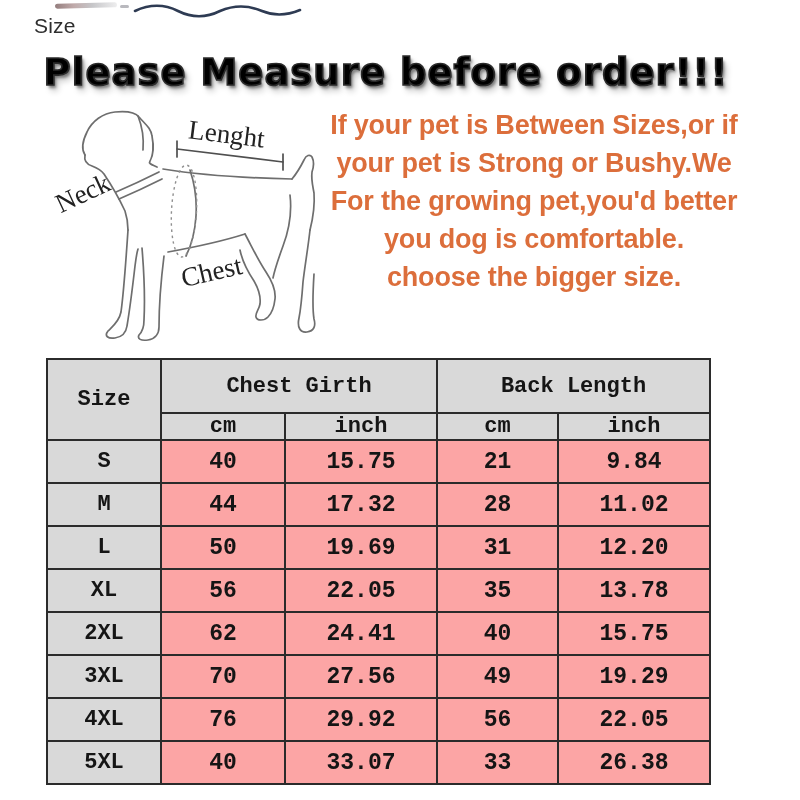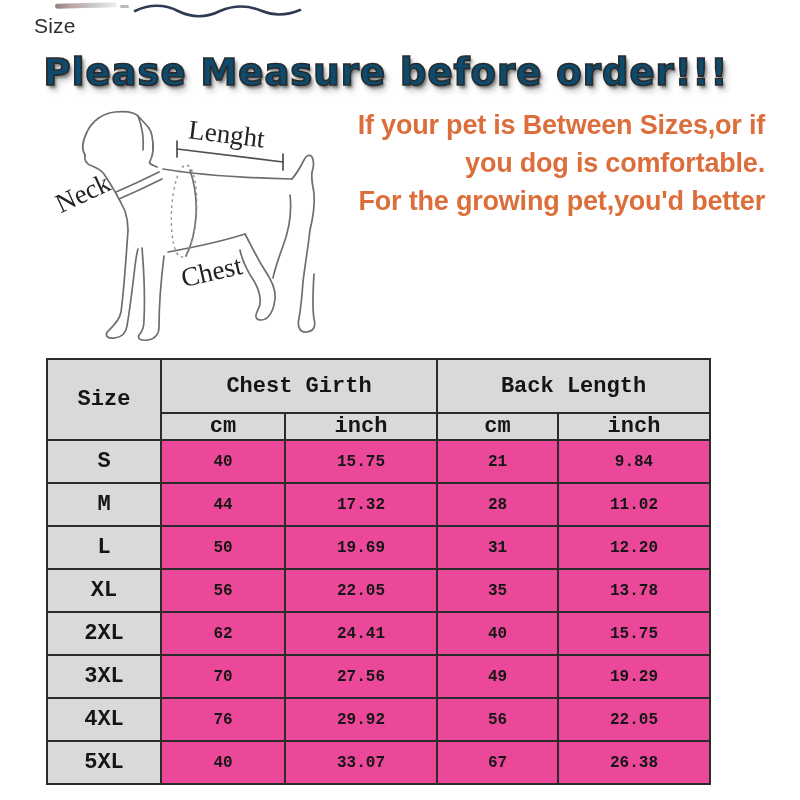--- a/index.html
+++ b/index.html
@@ -24,28 +24,28 @@
   }
   .smudge-dot{
     position:absolute;left:120px;top:5px;width:9px;height:3px;border-radius:2px;
     background:rgba(100,100,110,.45);
   }
   .wave-svg{position:absolute;left:132px;top:1px;}
 
   .banner-title{
     position:absolute;left:0;top:51px;width:772px;text-align:center;
     font-family:"DejaVu Sans",sans-serif;font-weight:bold;font-size:37px;
-    color:#0c4a6e;letter-spacing:1px;
+    color:#000000;letter-spacing:1px;
     -webkit-text-stroke:1.7px #2b2b2b;
     text-shadow:2px 3px 3px rgba(0,0,0,.45), 4px 6px 6px rgba(0,0,0,.22);
     white-space:nowrap;
   }
 
   .notice{
-    position:absolute;left:303px;top:106px;width:462px;text-align:right;
+    position:absolute;left:303px;top:106px;width:462px;text-align:center;
     color:var(--accent-orange,#DC6E3B);
     font-weight:bold;font-size:27px;line-height:38px;letter-spacing:-0.2px;
   }
 
   .dog-wrap{position:absolute;left:40px;top:100px;width:310px;height:245px;}
 
   table.size-table{
     position:absolute;left:46px;top:358px;width:663px;
     border-collapse:collapse;table-layout:fixed;
     font-family:"Liberation Mono",monospace;font-weight:bold;color:#151515;
@@ -54,42 +54,44 @@
   .size-table th,.size-table td{
     border:2px solid var(--table-border,#2B2B2B);
     text-align:center;vertical-align:middle;padding:0;
     overflow:hidden;white-space:nowrap;
   }
   .size-table thead th{background:var(--table-header-bg,#D9D9D9);font-size:22px;font-weight:bold;}
   .size-table thead tr:first-child{height:54px;}
   .size-table thead tr:last-child{height:24px;}
   .size-table tbody tr{height:43px;}
   .size-table tbody th{background:var(--table-header-bg,#D9D9D9);font-size:22px;font-weight:bold;}
-  .size-table tbody td{font-size:16px;background:#ec4899;}
+  .size-table tbody td{font-size:23px;background:#fca5a5;}
 </style>
 </head>
 <body>
 
 <div id="root">
 
   <div class="section-label">Size</div>
 
   <div class="smudge"></div>
   <div class="smudge-dot"></div>
 
   <svg class="wave-svg" width="172" height="22" viewBox="0 0 172 22">
     <path d="M3,10 C18,3 32,3 46,10 C60,17 74,17 88,10 C102,4 116,4 130,10 C142,15 156,14 168,9" fill="none" stroke="var(--wave-color,#2E3B53)" stroke-width="2.6" stroke-linecap="round"></path>
   </svg>
 
   <div class="banner-title">Please Measure before order!!!</div>
 
   <div class="notice">
     <div>If your pet is Between Sizes,or if</div>
+    <div>your pet is Strong or Bushy.We</div>
+    <div>For the growing pet,you'd better</div>
     <div>you dog is comfortable.</div>
-    <div>For the growing pet,you'd better</div>
+    <div>choose the bigger size.</div>
   </div>
 
   <div class="dog-wrap">
     <svg width="310" height="245" viewBox="0 0 310 245">
       <g stroke="var(--diagram-stroke,#6E6E6E)" stroke-width="1.7" fill="none" stroke-linecap="round" stroke-linejoin="round">
 
         <path d="M45,55 C41,49 43,40 47,32 C52,21 63,13 75,12 C85,11 95,12 99,17 C105,24 111,28 112,36 C114,46 113,56 110,61 C108,64 113,65 117,67"></path>
         <path d="M98,16 C102,26 104,38 103,50"></path>
 
         <path d="M45,55 C44,60 46,64 52,66 C57,68 61,70 64,74 C70,83 78,96 85,111 C87,117 88,124 88,130"></path>
@@ -198,19 +200,19 @@
         <th>4XL</th>
         <td>76</td>
         <td>29.92</td>
         <td>56</td>
         <td>22.05</td>
       </tr>
       <tr>
         <th>5XL</th>
         <td>40</td>
         <td>33.07</td>
-        <td>67</td>
+        <td>33</td>
         <td>26.38</td>
       </tr>
     </tbody>
   </table>
 
 </div>
 
 </body></html>

